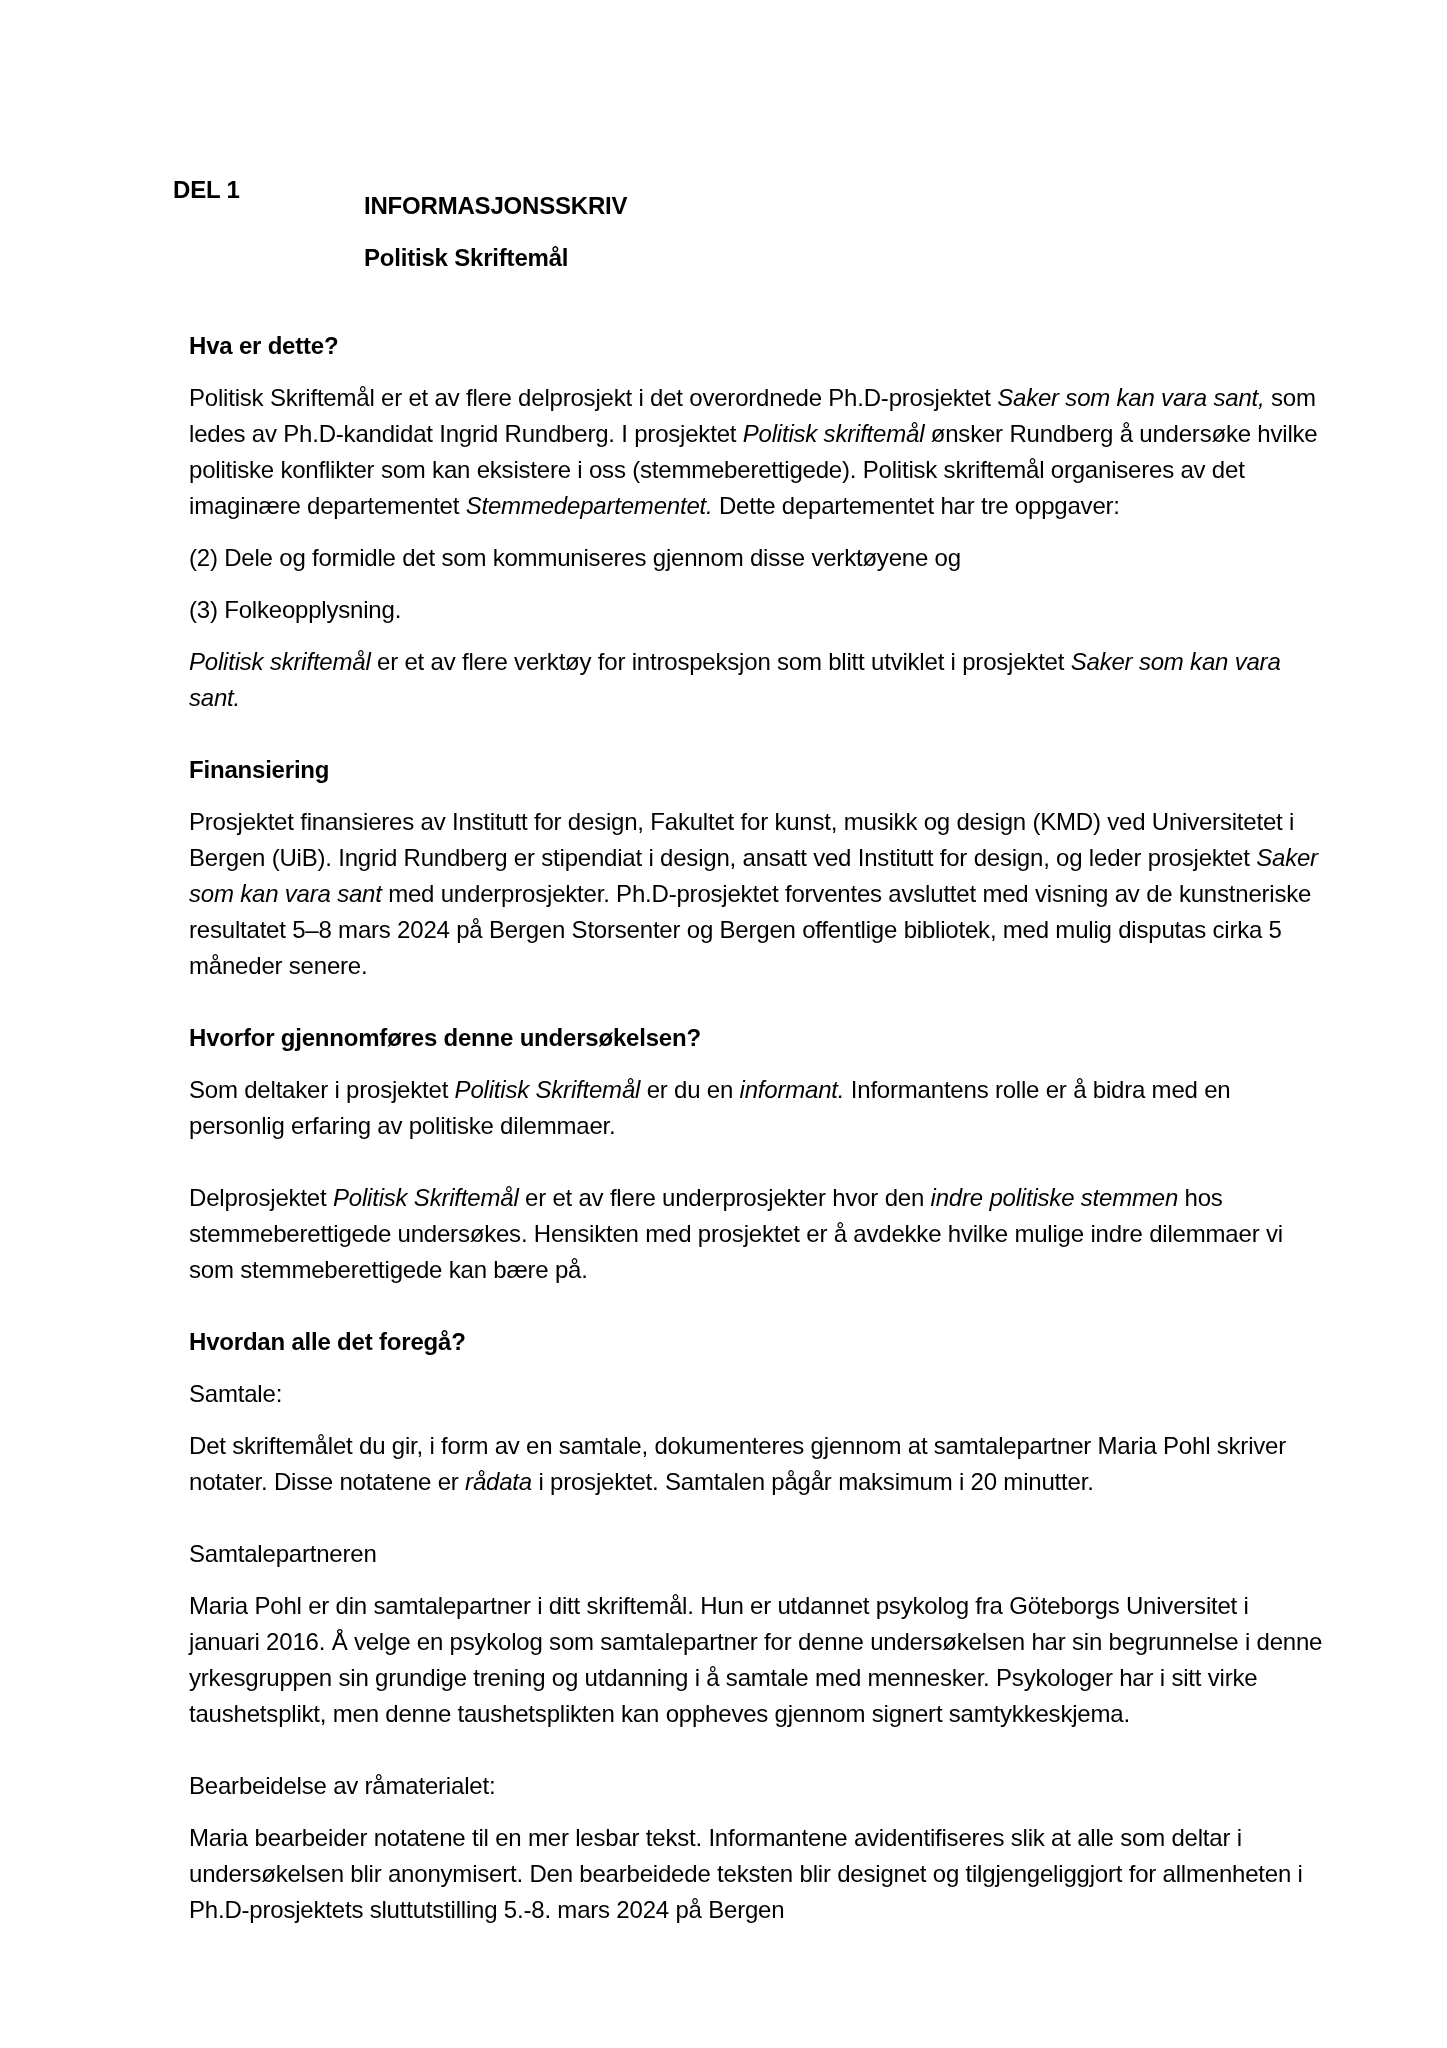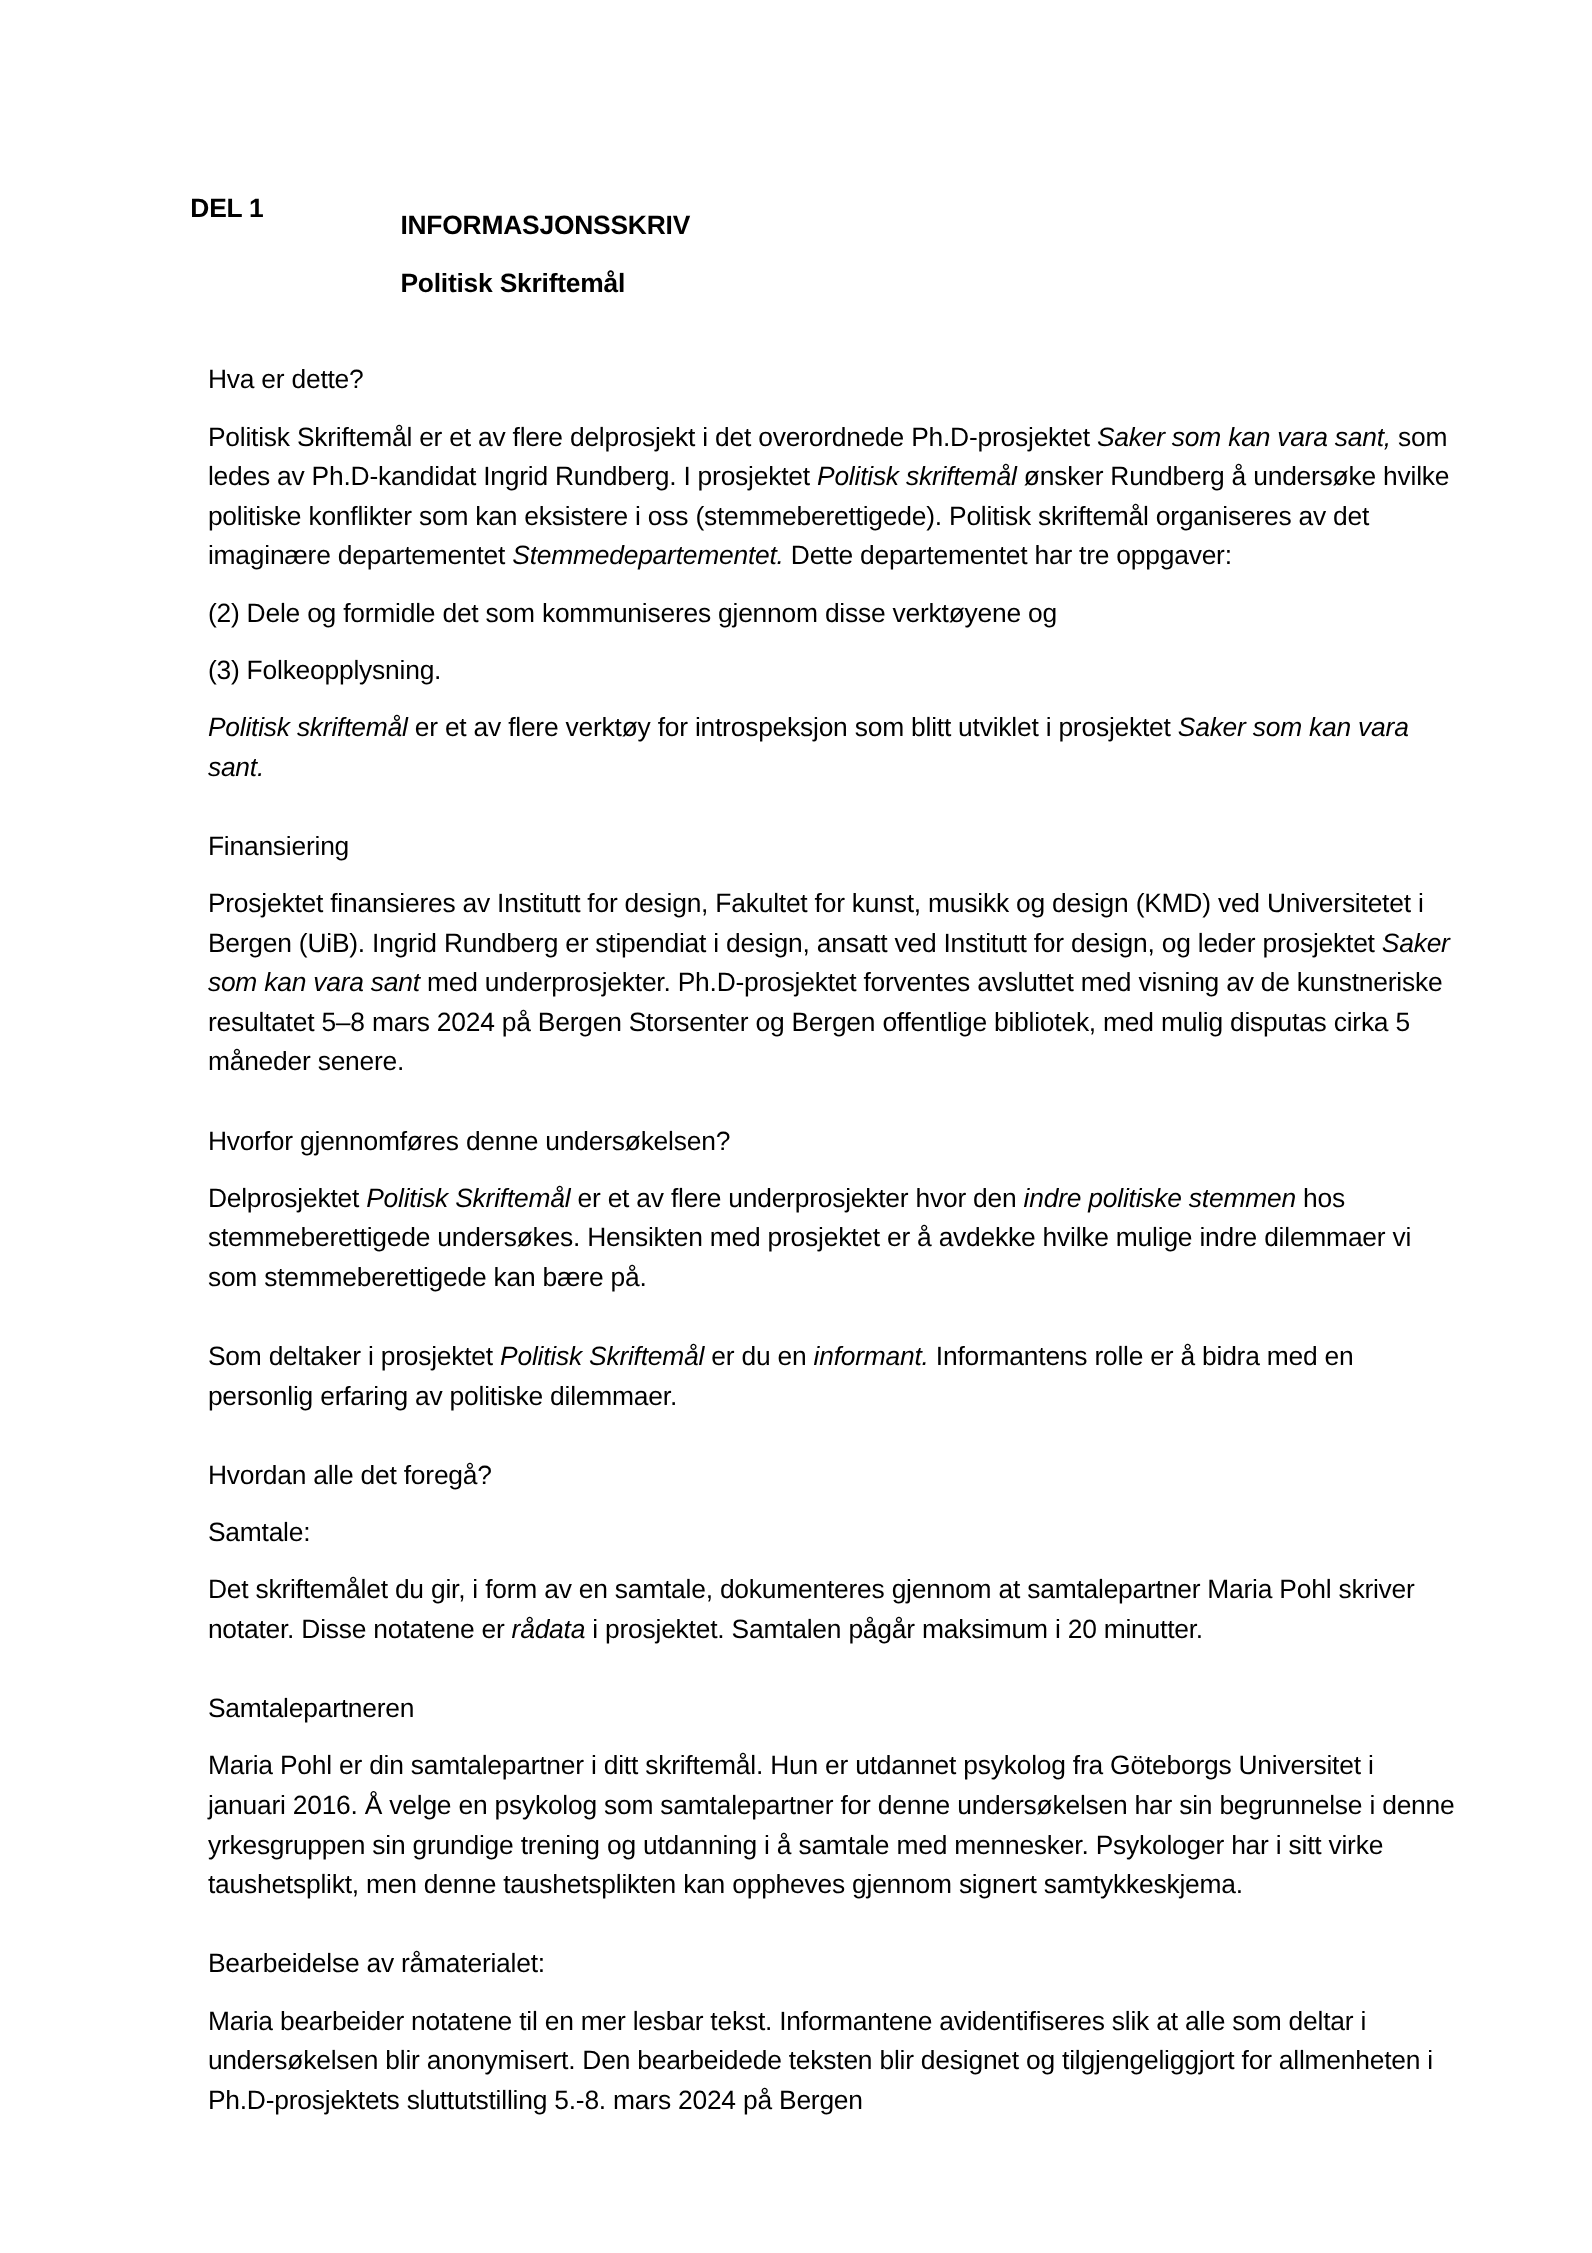--- a/index.html
+++ b/index.html
@@ -16,21 +16,21 @@
   }
   .page {
     box-sizing: border-box;
     width: 1447px;
     height: 2048px;
     padding: 172px 108px 0 173px;
   }
   .doc-header { display: flex; }
   .doc-header .part-col { width: 175px; flex: 0 0 175px; font-weight: bold; }
   .doc-header .title-col { font-weight: bold; }
-  .h { font-weight: normal; }
+  .h { font-weight: bold; }
   p, .line, .h { margin: 16px; }
   .sp { margin-bottom: 36px; }
   i { font-style: italic; }
   .txt { white-space: normal; }
 </style>
 </head>
 <body>
 
 <div class="page">
 
@@ -45,22 +45,22 @@
   <div class="h">Hva er dette?</div>
   <p class="txt"><span>Politisk Skriftemål er et av flere delprosjekt i det overordnede Ph.D-prosjektet </span><i>Saker som kan vara sant,</i><span> som ledes av Ph.D-kandidat Ingrid Rundberg. I prosjektet </span><i>Politisk skriftemål</i><span> ønsker Rundberg å undersøke hvilke politiske konflikter som kan eksistere i oss (stemmeberettigede). Politisk skriftemål organiseres av det imaginære departementet </span><i>Stemmedepartementet.</i><span> Dette departementet har tre oppgaver:</span></p>
   <div class="line">(2) Dele og formidle det som kommuniseres gjennom disse verktøyene og</div>
   <div class="line">(3) Folkeopplysning.</div>
   <p class="txt sp"><i>Politisk skriftemål</i><span> er et av flere verktøy for introspeksjon som blitt utviklet i prosjektet </span><i>Saker som kan vara sant.</i></p>
 
   <div class="h">Finansiering</div>
   <p class="txt sp"><span>Prosjektet finansieres av Institutt for design, Fakultet for kunst, musikk og design (KMD) ved Universitetet i Bergen (UiB). Ingrid Rundberg er stipendiat i design, ansatt ved Institutt for design, og leder prosjektet </span><i>Saker som kan vara sant</i><span> med underprosjekter. Ph.D-prosjektet forventes avsluttet med visning av de kunstneriske resultatet 5–8 mars 2024 på Bergen Storsenter og Bergen offentlige bibliotek, med mulig disputas cirka 5 måneder senere.</span></p>
 
   <div class="h">Hvorfor gjennomføres denne undersøkelsen?</div>
+  <p class="txt sp"><span>Som deltaker i prosjektet </span><i>Politisk Skriftemål</i><span> er du en </span><i>informant.</i><span> Informantens rolle er å bidra med en personlig erfaring av politiske dilemmaer.</span></p>
   <p class="txt sp"><span>Delprosjektet </span><i>Politisk Skriftemål</i><span> er et av flere underprosjekter hvor den </span><i>indre politiske stemmen</i><span> hos stemmeberettigede undersøkes. Hensikten med prosjektet er å avdekke hvilke mulige indre dilemmaer vi som stemmeberettigede kan bære på.</span></p>
-  <p class="txt sp"><span>Som deltaker i prosjektet </span><i>Politisk Skriftemål</i><span> er du en </span><i>informant.</i><span> Informantens rolle er å bidra med en personlig erfaring av politiske dilemmaer.</span></p>
 
   <div class="h">Hvordan alle det foregå?</div>
   <div class="line">Samtale:</div>
   <p class="txt sp"><span>Det skriftemålet du gir, i form av en samtale, dokumenteres gjennom at samtalepartner Maria Pohl skriver notater. Disse notatene er </span><i>rådata</i><span> i prosjektet. Samtalen pågår maksimum i 20 minutter.</span></p>
 
   <div class="line">Samtalepartneren</div>
   <p class="txt sp">Maria Pohl er din samtalepartner i ditt skriftemål. Hun er utdannet psykolog fra Göteborgs Universitet i januari 2016. Å velge en psykolog som samtalepartner for denne undersøkelsen har sin begrunnelse i denne yrkesgruppen sin grundige trening og utdanning i å samtale med mennesker. Psykologer har i sitt virke taushetsplikt, men denne taushetsplikten kan oppheves gjennom signert samtykkeskjema.</p>
 
   <div class="line">Bearbeidelse av råmaterialet:</div>
   <p class="txt">Maria bearbeider notatene til en mer lesbar tekst. Informantene avidentifiseres slik at alle som deltar i undersøkelsen blir anonymisert. Den bearbeidede teksten blir designet og tilgjengeliggjort for allmenheten i Ph.D-prosjektets sluttutstilling 5.-8. mars 2024 på Bergen</p>

